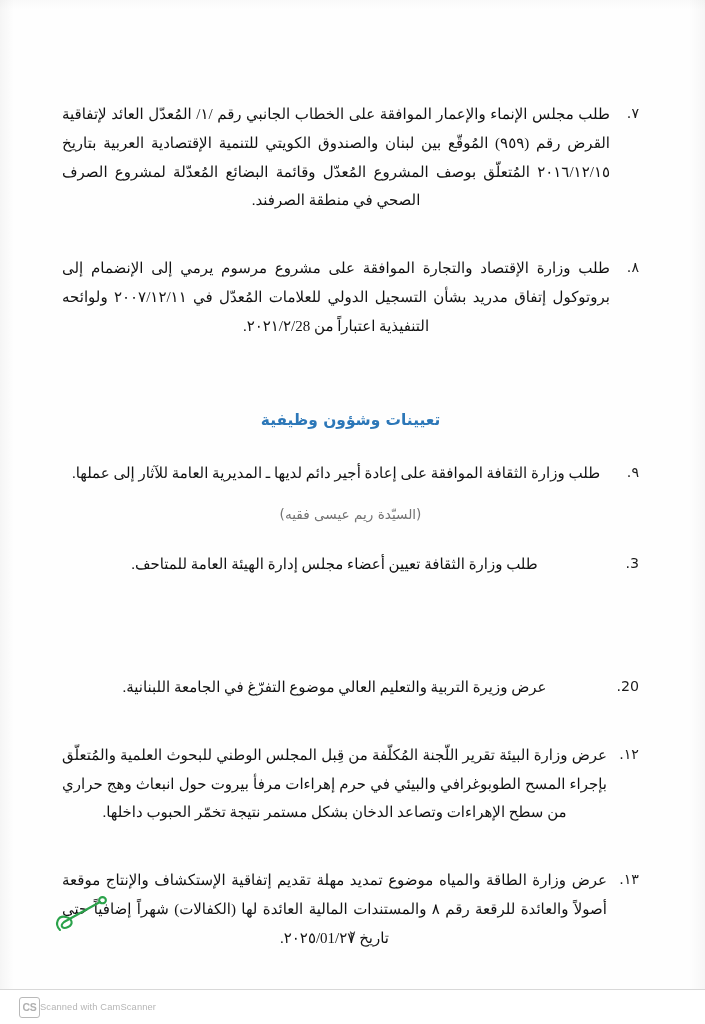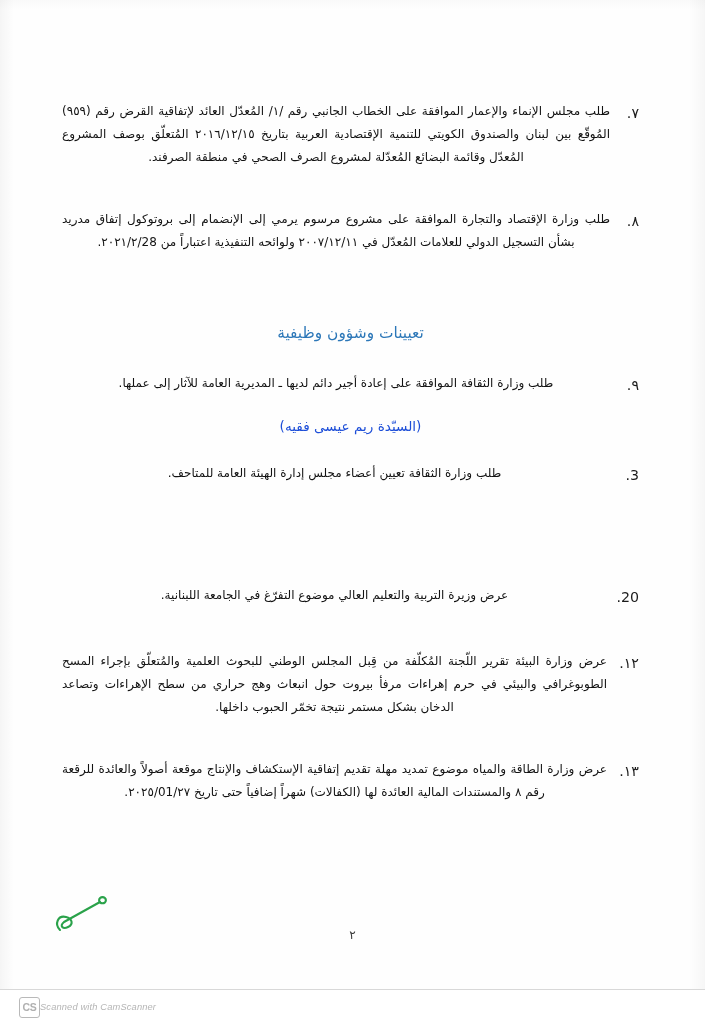--- a/index.html
+++ b/index.html
@@ -55,43 +55,44 @@
     line-height: 1.92;
     letter-spacing: 0;
     white-space: nowrap;
     font-family: "DejaVu Sans", "Liberation Sans", sans-serif;
   }
   .item-number.tight { min-width: 30px; }
   .item-body {
     flex: 1 1 auto;
     text-align: justify;
     text-align-last: center;
-    font-size: 12px;
+    font-size: 15px;
     color: #121212;
     line-height: 1.92;
     padding-right: 2px;
+    font-family: Liberation Serif, serif;
   }
   .subnote {
     text-align: center;
     font-size: 13.6px;
-    color: #1d4ed8;
+    color: #737373;
     line-height: 1.9;
     margin-top: -2px;
   }
   .item.single .item-body {
     text-align: left;
     text-align-last: center;
   }
 
   
   .section-heading {
     text-align: center;
     color: #2c77b8;
     font-size: 15.4px;
-    font-weight: normal;
+    font-weight: bold;
     letter-spacing: 0.2px;
     margin: 0;
   }
 
   
   .gap-top        { height: 100px; }
   .gap-before-h1  { height: 53px; }
   .gap-after-h1   { height: 30px; }
   .gap-before-h2  { height: 48px; }
   .gap-after-h2   { height: 29px; }
@@ -146,21 +147,20 @@
     justify-content: center;
     font-family: "Liberation Sans", sans-serif;
     letter-spacing: -0.3px;
     text-align: center;
   }
   .cs-text {
     font-size: 9.3px;
     color: #b5b5b5;
     font-family: "Liberation Sans", sans-serif;
     letter-spacing: 0.15px;
-    font-style: italic;
   }
 </style>
 </head>
 <body>
 
 <div class="page">
 
   <div class="scan-shade"></div>
 
   <div class="content">

